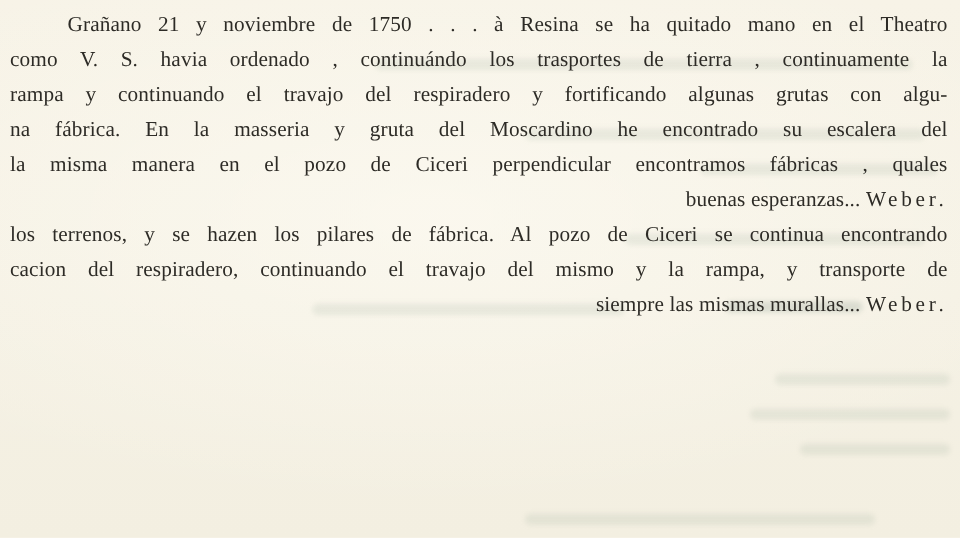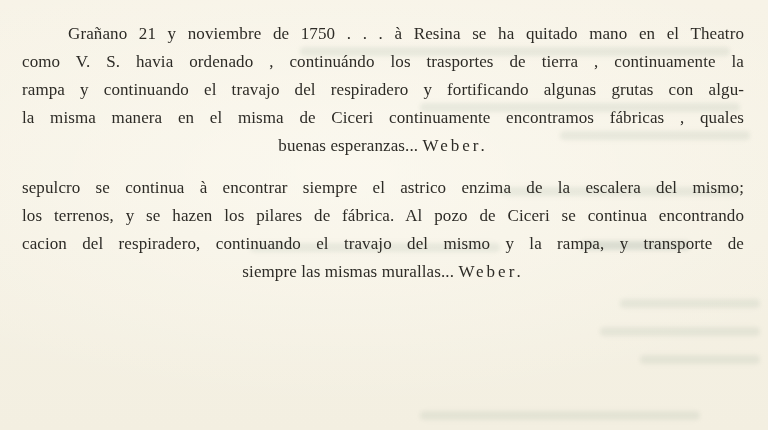--- a/index.html
+++ b/index.html
@@ -35,24 +35,24 @@
     position: absolute;
     top: 6px;
     left: 8px;
     right: 10px;
     color: #2d2b26;
     font-size: 17px;
     line-height: 28px;
     letter-spacing: 0.1px;
     text-rendering: optimizeLegibility;
   }
-  .paragraph { margin: 14px; }
+  .paragraph { margin: 0; }
   .line {
     white-space: pre-wrap;
-    text-align: center;
+    text-align: right;
   }
   .line.justify {
     text-align: justify;
     text-align-last: justify;
   }
   .line.indent {
     padding-left: 46px;
   }
   .letterspaced {
     letter-spacing: 3px;
@@ -72,24 +72,24 @@
   <div class="bleed" style="left:620px; top:299px; width:140px;"></div>
   <div class="bleed" style="left:600px; top:327px; width:160px;"></div>
   <div class="bleed" style="left:640px; top:355px; width:120px;"></div>
   <div class="bleed" style="left:420px; top:411px; width:280px;"></div>
 
   <article class="textblock">
       <div class="paragraph">
         <div class="line justify indent">Grañano 21 y noviembre de 1750 . . . à Resina se ha quitado mano en el Theatro</div>
         <div class="line justify">como V. S. havia ordenado , continuándo los trasportes de tierra , continuamente la</div>
         <div class="line justify">rampa y continuando el travajo del respiradero y fortificando algunas grutas con algu-</div>
-        <div class="line justify">la misma manera en el misma de Ciceri continuamente encontramos fábricas , quales</div>
+        <div class="line justify">na fábrica. En la masseria y gruta del Moscardino he encontrado su escalera del</div>
+        <div class="line justify">la misma manera en el pozo de Ciceri perpendicular encontramos fábricas , quales</div>
         <div class="line">buenas esperanzas... <span class="letterspaced">Weber.</span></div>
       </div>
       <div class="paragraph">
-        <div class="line justify">sepulcro se continua à encontrar siempre el astrico enzima de la escalera del mismo;</div>
         <div class="line justify">los terrenos, y se hazen los pilares de fábrica. Al pozo de Ciceri se continua encontrando</div>
         <div class="line justify">cacion del respiradero, continuando el travajo del mismo y la rampa, y transporte de</div>
         <div class="line">siempre las mismas murallas... <span class="letterspaced">Weber.</span></div>
       </div>
     </article>
 
 </main>
 
 </body></html>

